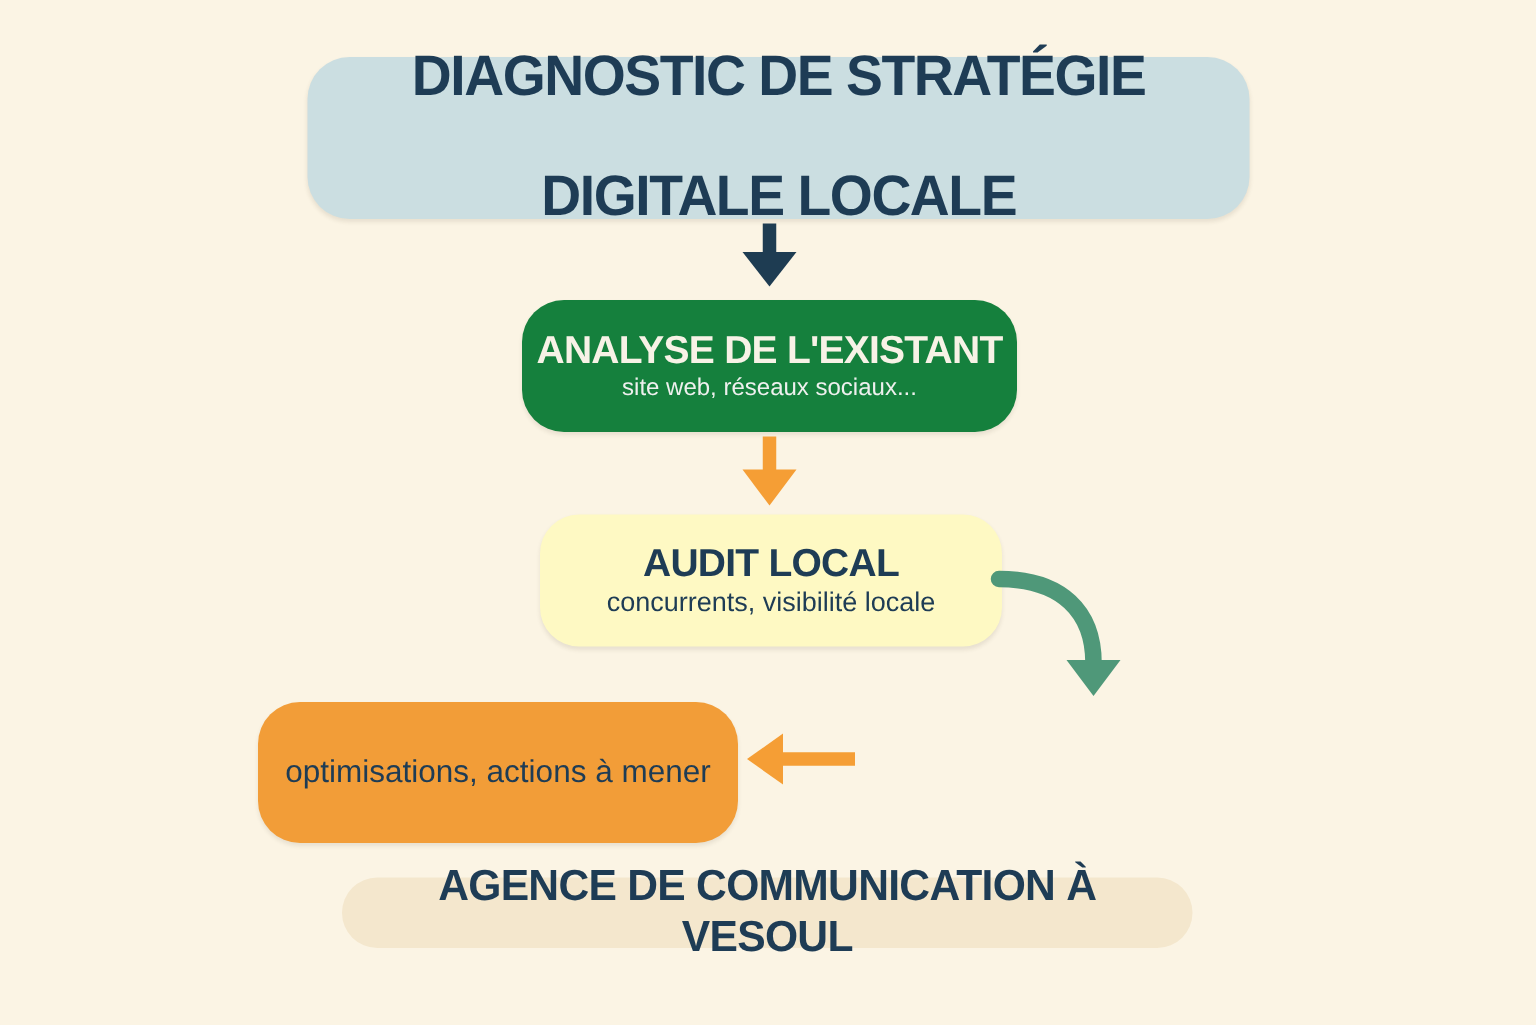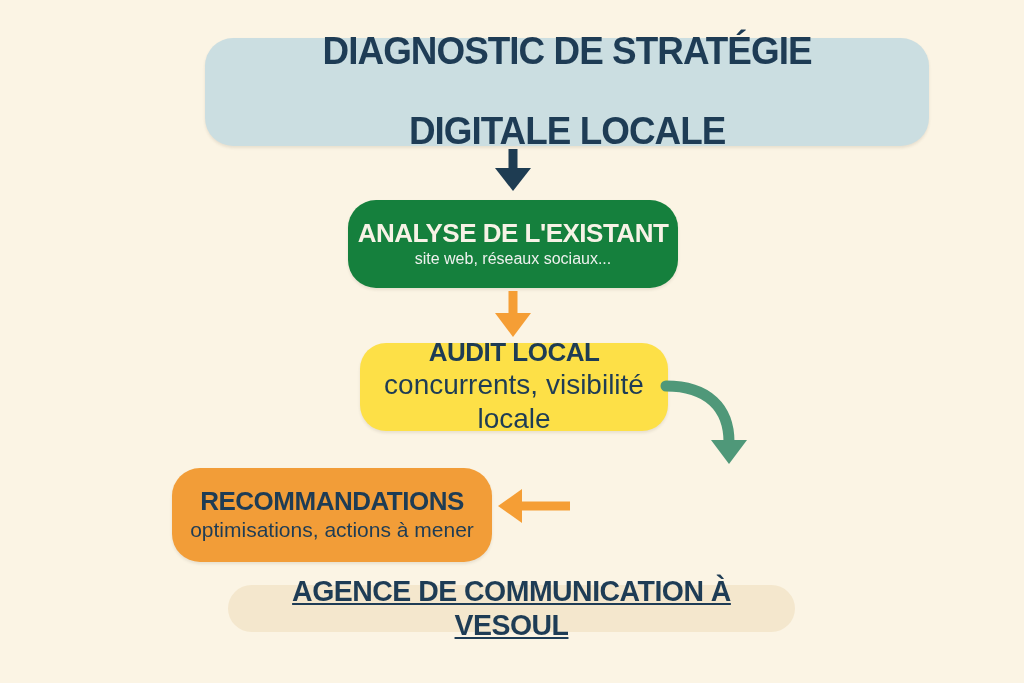--- a/index.html
+++ b/index.html
@@ -30,21 +30,21 @@
     line-height: 1.15;
   }
   .box .subtitle {
     font-weight: 400;
     line-height: 1.2;
   }
 
   
   .title-box {
     left: 205px; top: 38px;
-    width: 724px; height: 108px;
+    width: 628px; height: 108px;
     border-radius: 28px;
     background: #cbdee1;
     color: #1e3c55;
     gap: 32px;
   }
   .title-box .line {
     font-size: 38px;
     font-weight: 700;
     letter-spacing: -1px;
     line-height: 1.26;
@@ -60,25 +60,25 @@
     color: #f7f2e6;
   }
   .analyse-box .title { font-size: 26px; }
   .analyse-box .subtitle { font-size: 16px; color: #eef0ee; }
 
   
   .audit-box {
     left: 360px; top: 343px;
     width: 308px; height: 88px;
     border-radius: 26px;
-    background: #fde047;
+    background: #fef9c3;
     color: #1e3c55;
   }
   .audit-box .title { font-size: 26px; }
-  .audit-box .subtitle { font-size: 28px; }
+  .audit-box .subtitle { font-size: 18px; }
 
   
   .plan-box {
     left: 575px; top: 466px;
     width: 286px; height: 90px;
     border-radius: 28px;
     background: #4f9879;
     color: #f4f0e3;
   }
   .plan-box .title { font-size: 26px; }
@@ -96,21 +96,20 @@
   .reco-box .subtitle { font-size: 21px; }
 
   
   .footer-box {
     left: 228px; top: 585px;
     width: 567px; height: 47px;
     border-radius: 32px;
     background: #f4e7cd;
     color: #1e3c55;
     box-shadow: none;
-    text-decoration: underline;
   }
   .footer-box .title {
     font-size: 29px;
     letter-spacing: -0.5px;
     transform: scaleX(0.98);
   }
 
   .arrow-layer {
     position: absolute;
     left: 0; top: 0;
@@ -133,21 +132,20 @@
     <div class="subtitle">site web, réseaux sociaux...</div>
   </div>
 
   <div class="box audit-box">
     <div class="title">AUDIT LOCAL</div>
     <div class="subtitle">concurrents, visibilité locale</div>
   </div>
 
 
   <div class="box reco-box">
-    <div class="title">RECOMMANDATIONS</div>
     <div class="subtitle">optimisations, actions à mener</div>
   </div>
 
   <div class="box footer-box">
     <div class="title">AGENCE DE COMMUNICATION À VESOUL</div>
   </div>
 
   <svg class="arrow-layer" viewBox="0 0 1024 683" xmlns="http://www.w3.org/2000/svg">
 
     <g>

